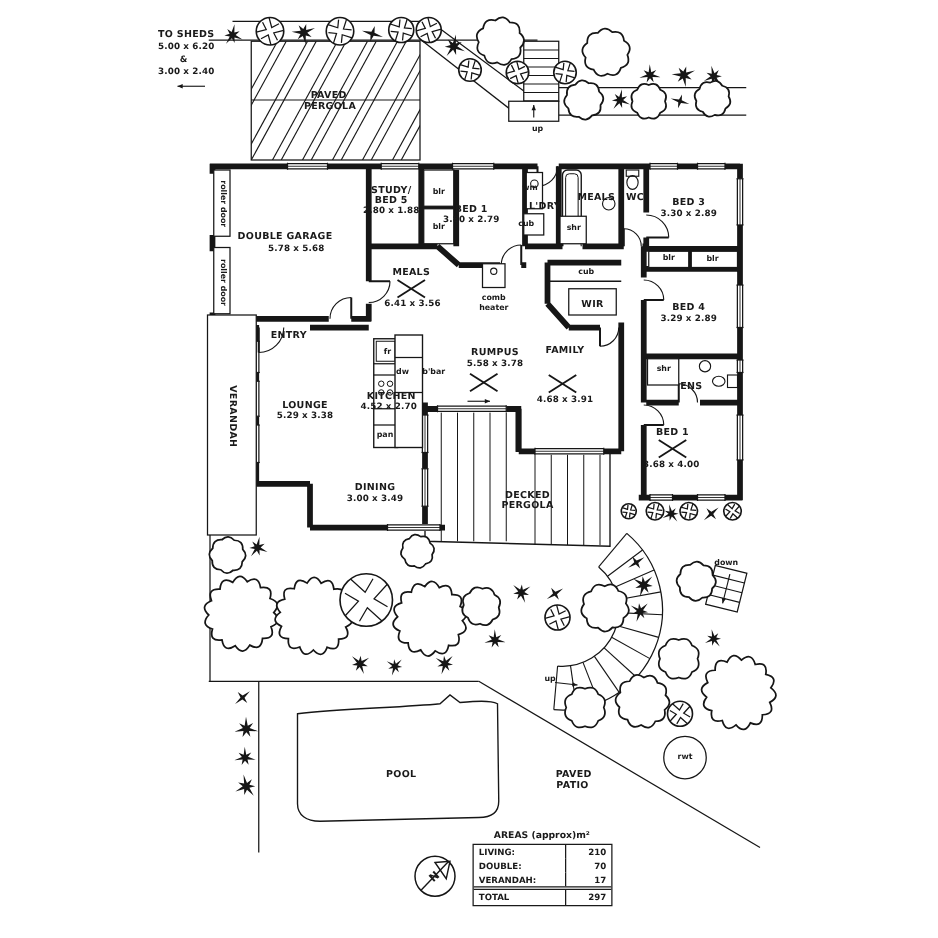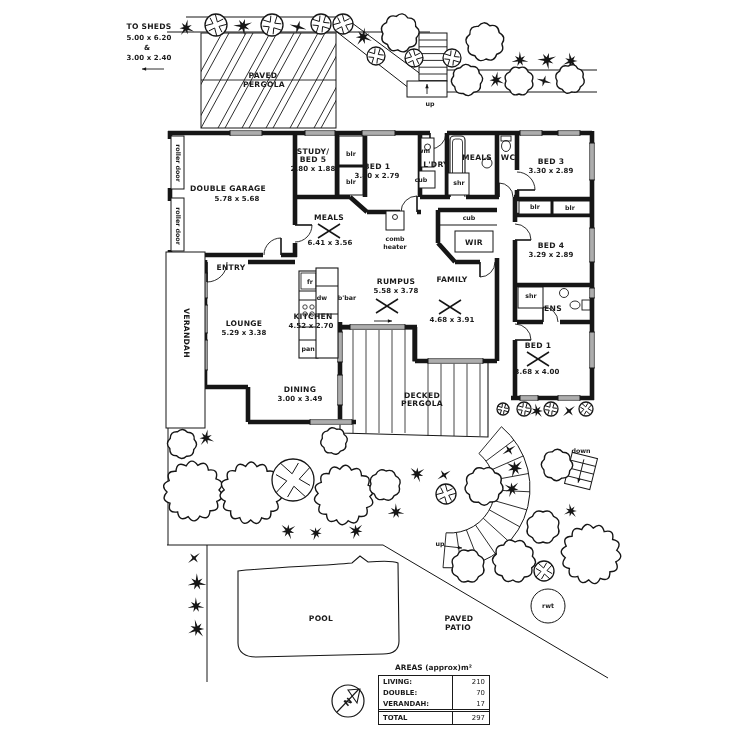--- a/index.html
+++ b/index.html
@@ -11,21 +11,21 @@
   .dim{font-size:7px;font-weight:600;letter-spacing:.1px;}
   .sm{font-size:6.3px;font-weight:700;letter-spacing:0;}
   .v{transform:translate(-50%,-50%) rotate(90deg);}
   .areas{position:absolute;left:378px;top:663px;width:112px;z-index:6;}
   .areas-head{display:flex;justify-content:center;font-size:7.4px;font-weight:700;
               padding:0 6px 0 5px;}
   .areas-box{margin-top:3px;border:1.8px solid #1a1a1a;background:#fff;}
   .arow{display:flex;align-items:center;height:11px;}
   .arow .al{flex:1;padding-left:4px;font-size:6.9px;font-weight:700;}
   .arow .av{width:32px;align-self:stretch;display:flex;align-items:center;justify-content:flex-end;
-            padding-right:4px;border-left:1.6px solid #1a1a1a;font-size:6.9px;font-weight:400;}
+            padding-right:4px;border-left:1.6px solid #1a1a1a;font-size:6.9px;font-weight:700;}
   .arow.total{border-top:3px double #1a1a1a;height:12px;}
   .north-n{position:absolute;left:348px;top:702px;font-size:9px;font-weight:700;
            transform:translate(-50%,-50%) rotate(-42deg);z-index:6;}
 </style>
 </head>
 <body>
 
 <svg id="plan-svg" width="750" height="750" viewBox="0 0 750 750">
   <defs>
     <clipPath id="pergclip">

